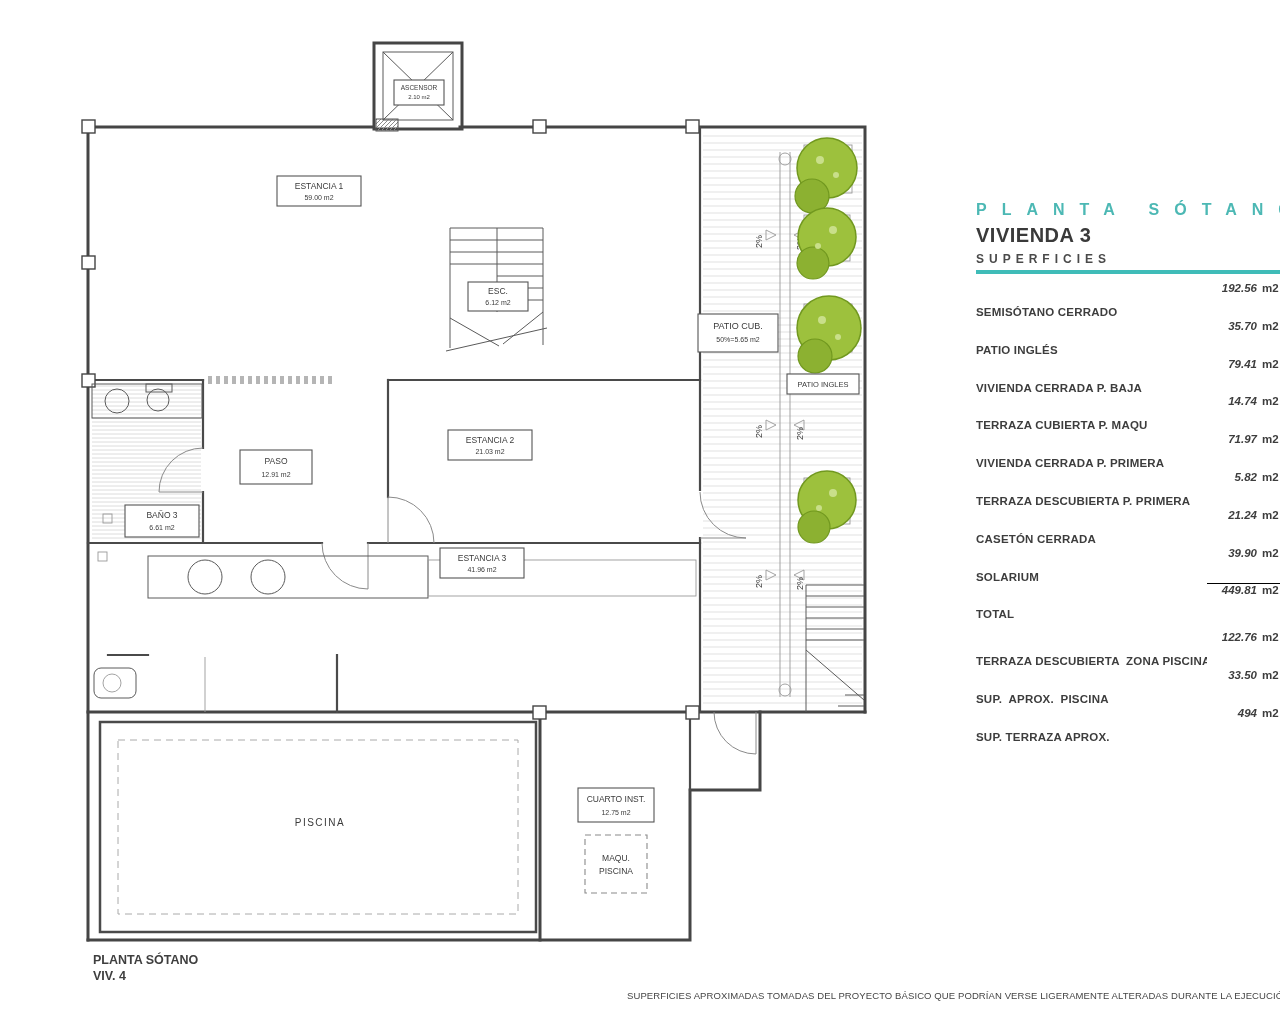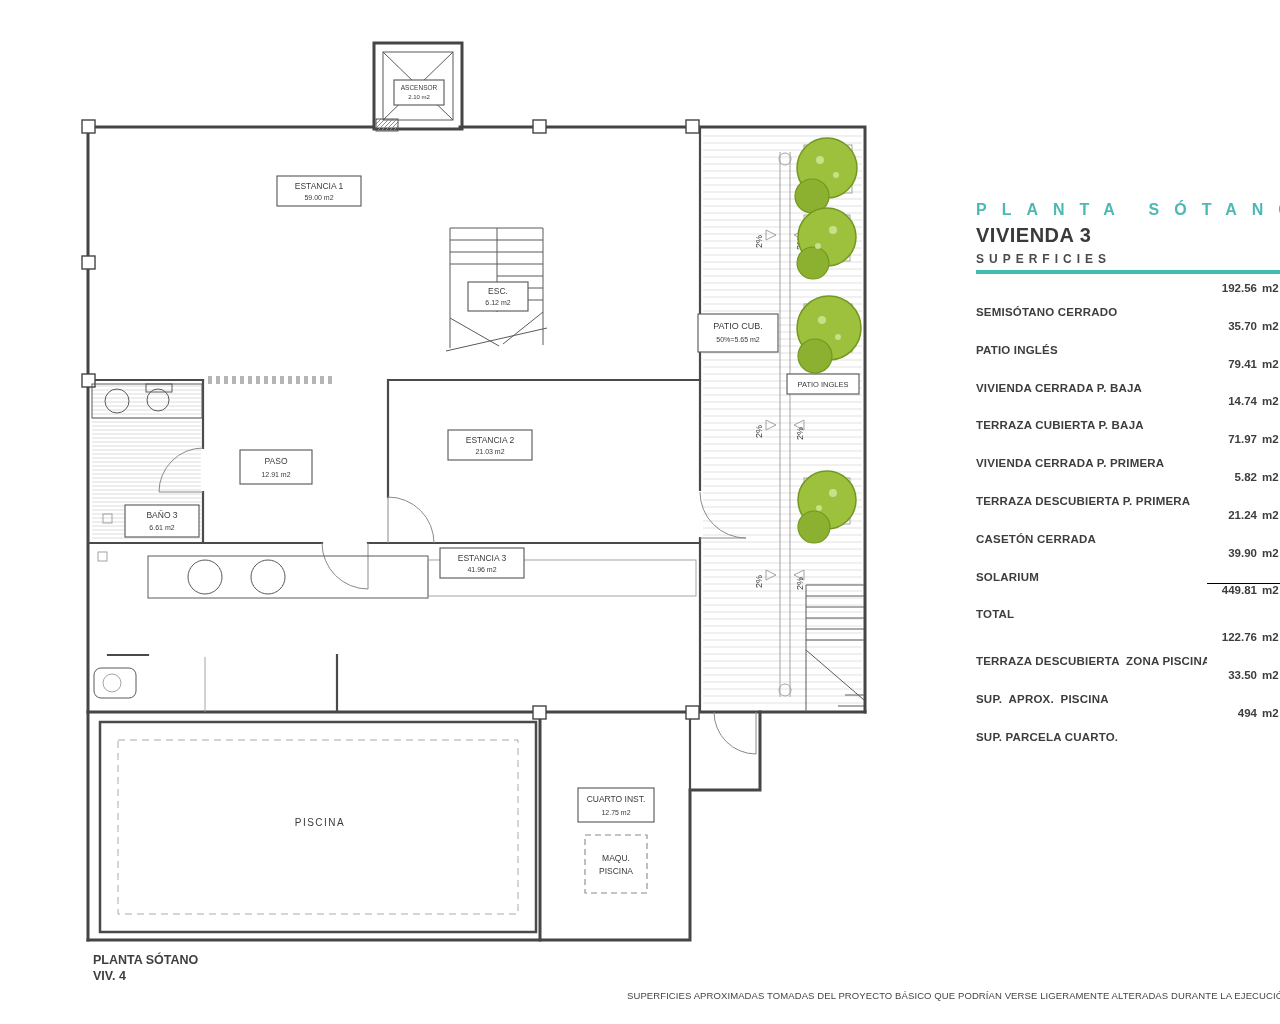--- a/index.html
+++ b/index.html
@@ -9,21 +9,21 @@
   
   .panel{position:absolute;left:976px;top:201px;width:312px;color:#3c3c3c;}
   .plan-title{color:#4cb8b4;font-weight:bold;font-size:16px;letter-spacing:15px;
               white-space:nowrap;height:22px;}
   .unit-title{font-size:20px;font-weight:bold;letter-spacing:.5px;color:#3a3a3a;margin-top:1px;}
   .section-title{font-size:12px;font-weight:bold;letter-spacing:5px;color:#4a4a4a;margin-top:5px;}
   .rule{height:4px;background:#3fbcb8;margin-top:4px;width:312px;}
   .rows{margin-top:8px;font-size:11.5px;font-weight:bold;line-height:13.8px;color:#3d3d3d;}
   .row{display:flex;white-space:nowrap;}
   .lbl{flex:1;letter-spacing:.2px;white-space:pre;overflow:hidden;margin-top:24px;}
-  .val{width:50px;text-align:right;}
+  .val{width:50px;text-align:right;font-style:italic;}
   .unit{width:26px;padding-left:5px;}
   .gap{height:9px;}
   .uline .val,.uline .unit{border-bottom:1px solid #000000;}
 
   
   .footer-left{position:absolute;left:93px;top:952px;font-size:12.5px;font-weight:bold;
                color:#3f3f3f;line-height:16px;}
   .disclaimer{position:absolute;left:627px;top:990px;font-size:9.5px;color:#454545;
               letter-spacing:.1px;white-space:nowrap;}
 
@@ -271,21 +271,21 @@
         <span class="lbl">PATIO INGLÉS</span>
         <span class="val">35.70</span>
         <span class="unit">m2</span>
       </div>
       <div class="row">
         <span class="lbl">VIVIENDA CERRADA P. BAJA</span>
         <span class="val">79.41</span>
         <span class="unit">m2</span>
       </div>
       <div class="row">
-        <span class="lbl">TERRAZA CUBIERTA P. BAJA</span>
+        <span class="lbl">TERRAZA CUBIERTA P. MAQU</span>
         <span class="val">14.74</span>
         <span class="unit">m2</span>
       </div>
       <div class="row">
         <span class="lbl">VIVIENDA CERRADA P. PRIMERA</span>
         <span class="val">71.97</span>
         <span class="unit">m2</span>
       </div>
       <div class="row">
         <span class="lbl">TERRAZA DESCUBIERTA P. PRIMERA</span>
@@ -314,21 +314,21 @@
         <span class="lbl">TERRAZA DESCUBIERTA  ZONA PISCINA</span>
         <span class="val">122.76</span>
         <span class="unit">m2</span>
       </div>
       <div class="row">
         <span class="lbl">SUP.  APROX.  PISCINA</span>
         <span class="val">33.50</span>
         <span class="unit">m2</span>
       </div>
       <div class="row">
-        <span class="lbl">SUP. PARCELA CUARTO.</span>
+        <span class="lbl">SUP. TERRAZA APROX.</span>
         <span class="val">494</span>
         <span class="unit">m2</span>
       </div>
     </div>
   </div>
 
   <div class="footer-left">
     <div>PLANTA SÓTANO</div>
     <div>VIV. 4</div>
   </div>

